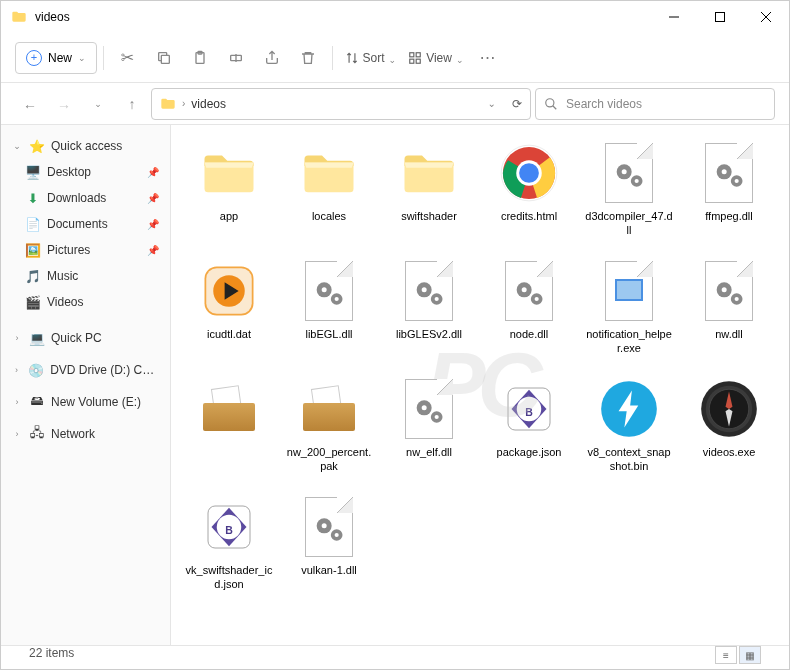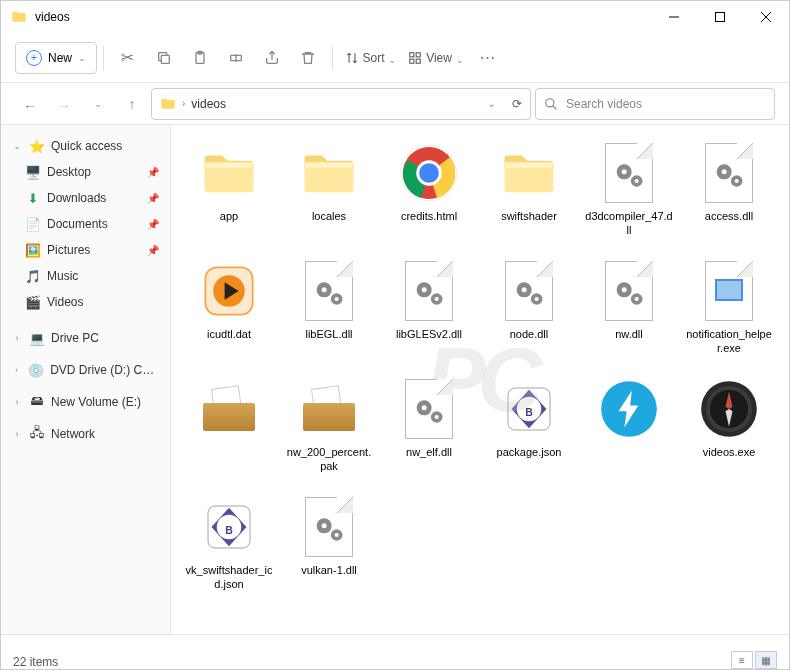--- a/index.html
+++ b/index.html
@@ -27,21 +27,21 @@
 .sidebar{width:170px;border-right:1px solid #e5e5e5;padding:8px 4px;overflow-y:auto;background:#fafafa}
 .sb-item{display:flex;align-items:center;height:26px;padding:0 6px;gap:6px;color:#333;white-space:nowrap;overflow:hidden}
 .sb-exp{width:12px;color:#888;font-size:9px;text-align:center}
 .sb-icon{width:16px;height:16px;display:flex;align-items:center;justify-content:center;font-size:13px}
 .sb-pin{color:#aaa;font-size:10px;margin-left:auto}
 .sb-item.indent{padding-left:20px}
 .content{flex:1;padding:12px 8px;display:flex;flex-wrap:wrap;align-content:flex-start;overflow-y:auto;position:relative}
 .file{width:100px;height:118px;display:flex;flex-direction:column;align-items:center;justify-content:flex-start}
 .file .iconbox{width:64px;height:64px;display:flex;align-items:center;justify-content:center;margin-top:4px}
 .file .label{font-size:11px;text-align:center;color:#000;margin-top:4px;line-height:1.3;padding:0 4px;word-break:break-word;max-width:96px}
-.statusbar{height:35px;border-top:1px solid #e5e5e5;display:flex;align-items:flex-end;padding:0 12px;color:#555;font-size:11px}
+.statusbar{height:24px;border-top:1px solid #e5e5e5;display:flex;align-items:flex-start;padding:0 28px;color:#555;font-size:11px}
 .statusbar .sp{flex:1}
 .view-toggle{width:22px;height:18px;border:1px solid #ccc;margin-left:2px;display:flex;align-items:center;justify-content:center;font-size:10px;color:#666}
 
 .folder-icon{width:56px;height:46px}
 .dll-icon{width:48px;height:60px;position:relative}
 .dll-page{width:48px;height:60px;border:1px solid #bbb;background:#fff;position:absolute;top:0;left:0}
 .dll-fold{position:absolute;top:0;right:0;width:16px;height:16px;background:linear-gradient(135deg,#fff 48%,#bbb 50%,#eee 52%)}
 .gears{position:absolute;top:18px;left:8px}
 .exe-icon{width:48px;height:60px;position:relative}
 .exe-frame{position:absolute;top:18px;left:10px;width:28px;height:22px;border:2px solid #4a90e2;background:#9cc8f0}
@@ -192,21 +192,21 @@
           <span>Music</span>
         </div>
       <div class="sb-item indent">
           <span class="sb-icon">🎬</span>
           <span>Videos</span>
         </div>
       <div style="height:10px"></div>
       <div class="sb-item">
           <span class="sb-exp">›</span>
           <span class="sb-icon">💻</span>
-          <span>Drive PC</span>
+          <span>Quick PC</span>
         </div>
       <div style="height:6px"></div>
       <div class="sb-item">
           <span class="sb-exp">›</span>
           <span class="sb-icon">💿</span>
           <span style="overflow:hidden;text-overflow:ellipsis">DVD Drive (D:) CCCC</span>
         </div>
       <div style="height:6px"></div>
       <div class="sb-item">
           <span class="sb-exp">›</span>
@@ -235,46 +235,46 @@
         </div>
         <div class="file">
           <div class="iconbox">
             <svg class="folder-icon" viewBox="0 0 64 52">
               <path fill="#f7d674" d="M4 10a4 4 0 014-4h16l6 6h26a4 4 0 014 4v2H4z"></path>
               <path fill="#ffe79e" d="M4 14h56v30a4 4 0 01-4 4H8a4 4 0 01-4-4z"></path>
               <path fill="#fff3c9" d="M4 14h56l-2 6H6z"></path>
             </svg>
           </div>
           <div class="label">locales</div>
+        </div>
+        <div class="file">
+          <div class="iconbox">
+            <svg class="folder-icon" viewBox="0 0 64 52">
+              <path fill="#f7d674" d="M4 10a4 4 0 014-4h16l6 6h26a4 4 0 014 4v2H4z"></path>
+              <path fill="#ffe79e" d="M4 14h56v30a4 4 0 01-4 4H8a4 4 0 01-4-4z"></path>
+              <path fill="#fff3c9" d="M4 14h56l-2 6H6z"></path>
+            </svg>
+          </div>
+          <div class="label">swiftshader</div>
         </div>
         <div class="file">
           <div class="iconbox">
             <svg width="58" height="58" viewBox="0 0 100 100">
               <circle cx="50" cy="50" r="48" fill="#fff" stroke="#ddd"></circle>
               <circle cx="50" cy="50" r="45" fill="#db4437"></circle>
               <path fill="#0f9d58" d="M50 50L14 28A45 45 0 005 50a45 45 0 0031 43z"></path>
               <path fill="#ffcd40" d="M50 50l14 43a45 45 0 0031-43 45 45 0 00-9-27z"></path>
               <circle cx="50" cy="50" r="22" fill="#fff"></circle>
               <circle cx="50" cy="50" r="17" fill="#4285f4"></circle>
             </svg>
           </div>
           <div class="label">credits.html</div>
         </div>
         <div class="file">
           <div class="iconbox">
-            <svg class="folder-icon" viewBox="0 0 64 52">
-              <path fill="#f7d674" d="M4 10a4 4 0 014-4h16l6 6h26a4 4 0 014 4v2H4z"></path>
-              <path fill="#ffe79e" d="M4 14h56v30a4 4 0 01-4 4H8a4 4 0 01-4-4z"></path>
-              <path fill="#fff3c9" d="M4 14h56l-2 6H6z"></path>
-            </svg>
-          </div>
-          <div class="label">swiftshader</div>
-        </div>
-        <div class="file">
-          <div class="iconbox">
             <div class="dll-icon">
               <div class="dll-page"></div>
               <div class="dll-fold"></div>
               <svg class="gears" width="34" height="30" viewBox="0 0 40 36">
                 <g fill="#8a8a8a">
                   <circle cx="13" cy="13" r="9"></circle>
                   <circle cx="13" cy="13" r="3" fill="#fff"></circle>
                   <circle cx="28" cy="24" r="7"></circle>
                   <circle cx="28" cy="24" r="2.5" fill="#fff"></circle>
                 </g>
@@ -291,21 +291,21 @@
               <svg class="gears" width="34" height="30" viewBox="0 0 40 36">
                 <g fill="#8a8a8a">
                   <circle cx="13" cy="13" r="9"></circle>
                   <circle cx="13" cy="13" r="3" fill="#fff"></circle>
                   <circle cx="28" cy="24" r="7"></circle>
                   <circle cx="28" cy="24" r="2.5" fill="#fff"></circle>
                 </g>
               </svg>
             </div>
           </div>
-          <div class="label">access.dll</div>
+          <div class="label">ffmpeg.dll</div>
         </div>
         <div class="file">
           <div class="iconbox">
             <svg width="56" height="56" viewBox="0 0 64 64">
               <rect x="4" y="4" width="56" height="56" rx="14" fill="#f4a742"></rect>
               <rect x="6" y="6" width="52" height="52" rx="12" fill="#fbe9d0"></rect>
               <circle cx="32" cy="32" r="18" fill="#f08c1a"></circle>
               <path fill="#222" d="M27 22l16 10-16 10z"></path>
             </svg>
           </div>
@@ -357,44 +357,44 @@
                   <circle cx="28" cy="24" r="7"></circle>
                   <circle cx="28" cy="24" r="2.5" fill="#fff"></circle>
                 </g>
               </svg>
             </div>
           </div>
           <div class="label">node.dll</div>
         </div>
         <div class="file">
           <div class="iconbox">
+            <div class="exe-icon">
+              <div class="dll-page"></div>
+              <div class="dll-fold"></div>
+              <div class="exe-frame"></div>
+            </div>
+          </div>
+          <div class="label">notification_helper.exe</div>
+        </div>
+        <div class="file">
+          <div class="iconbox">
             <div class="dll-icon">
               <div class="dll-page"></div>
               <div class="dll-fold"></div>
               <svg class="gears" width="34" height="30" viewBox="0 0 40 36">
                 <g fill="#8a8a8a">
                   <circle cx="13" cy="13" r="9"></circle>
                   <circle cx="13" cy="13" r="3" fill="#fff"></circle>
                   <circle cx="28" cy="24" r="7"></circle>
                   <circle cx="28" cy="24" r="2.5" fill="#fff"></circle>
                 </g>
               </svg>
             </div>
           </div>
           <div class="label">nw.dll</div>
-        </div>
-        <div class="file">
-          <div class="iconbox">
-            <div class="exe-icon">
-              <div class="dll-page"></div>
-              <div class="dll-fold"></div>
-              <div class="exe-frame"></div>
-            </div>
-          </div>
-          <div class="label">notification_helper.exe</div>
         </div>
         <div class="file">
           <div class="iconbox">
             <div class="box-icon">
               <div class="box-paper"></div>
               <div class="box-back"></div>
             </div>
           </div>
         </div>
         <div class="file">
@@ -434,20 +434,21 @@
           </div>
           <div class="label">package.json</div>
         </div>
         <div class="file">
           <div class="iconbox">
             <svg width="58" height="58" viewBox="0 0 100 100">
               <circle cx="50" cy="50" r="48" fill="#1fa8e0"></circle>
               <path fill="#fff" d="M55 18L32 54h14l-4 28 24-38H52z"></path>
             </svg>
           </div>
+          <div class="label">v8_context_snapshot.bin</div>
         </div>
         <div class="file">
           <div class="iconbox">
             <svg width="58" height="58" viewBox="0 0 100 100">
               <circle cx="50" cy="50" r="48" fill="#2a2a2a"></circle>
               <circle cx="50" cy="50" r="40" fill="#3a3a3a"></circle>
               <circle cx="50" cy="50" r="34" fill="#1a1a1a" stroke="#555"></circle>
               <path fill="#c94f3d" d="M50 20l6 26-6 4-6-4z"></path>
               <path fill="#ddd" d="M50 80l6-26-6-4-6 4z"></path>
             </svg>

